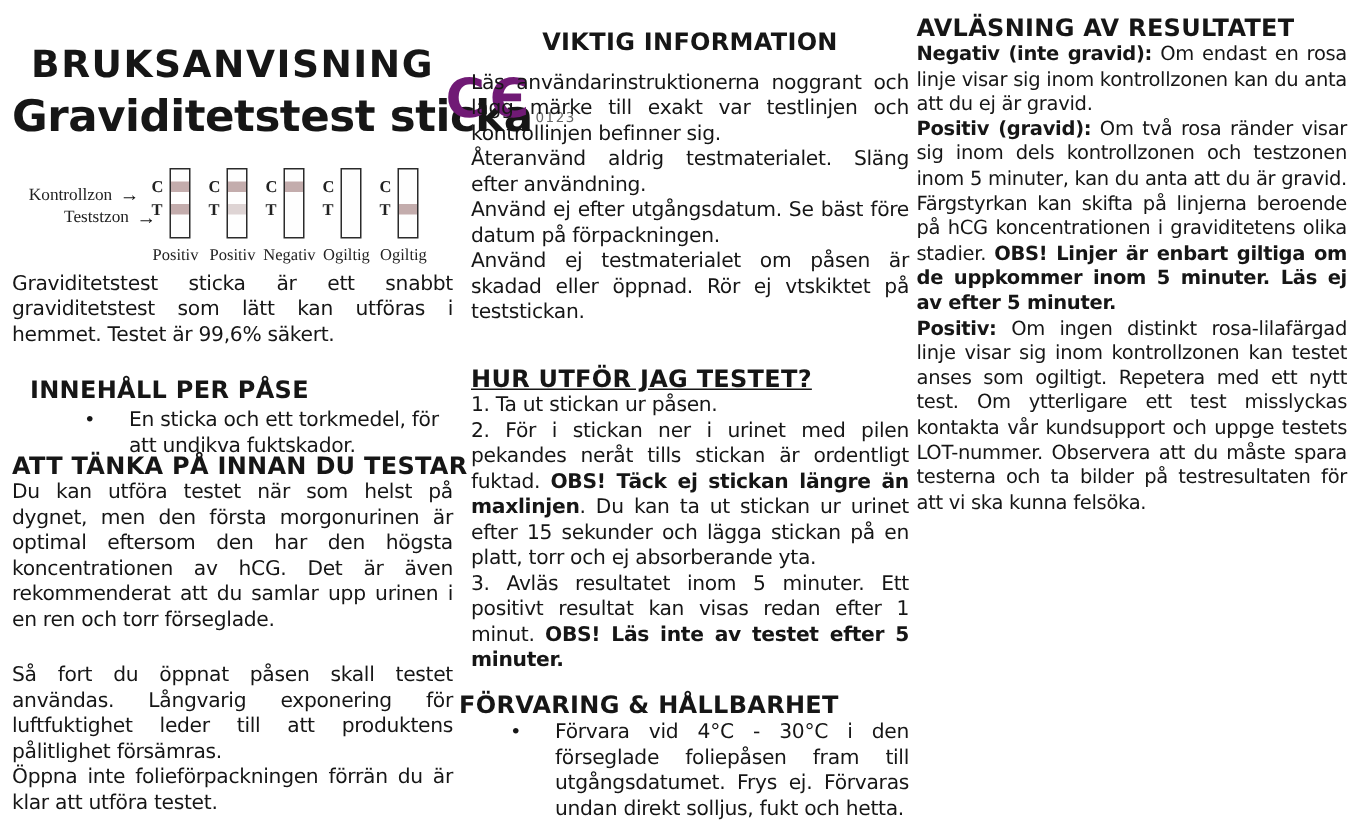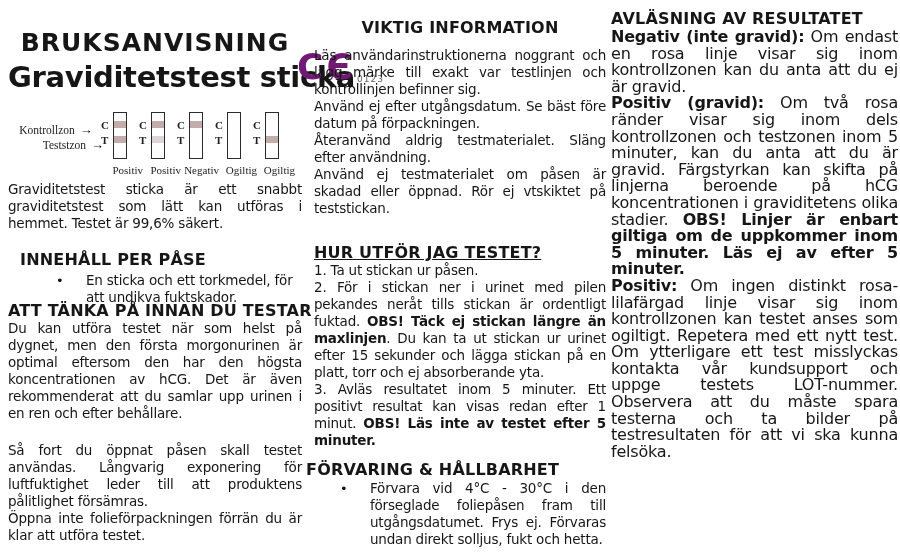--- a/index.html
+++ b/index.html
@@ -31,26 +31,26 @@
   .dg-label .arrow{font-weight:bold;font-size:13px;color:#111;}
   .dg-row-c{top:12px;justify-content:center;} .dg-row-t{top:27px;}
   .strips{position:absolute;left:90px;top:0;display:flex;}
   .strip-unit{position:relative;width:38px;height:66px;}
   .strip-letter{position:absolute;font-family:"Liberation Serif","DejaVu Serif",serif;font-size:11px;font-weight:bold;color:#222;}
   .strip-letter.c{left:3px;top:9px;}
   .strip-letter.t{left:3px;top:24px;}
   .strip-rect{position:absolute;left:15px;top:2px;width:12px;height:45px;border:1.5px solid #2b2b2b;background:#fefefe;}
   .band{position:absolute;left:0;right:0;height:7px;background:transparent;}
   .band-c{top:8px;} .band-t{top:23px;}
-  .strip-caption{position:absolute;left:-7px;bottom:0;width:52px;text-align:right;
+  .strip-caption{position:absolute;left:-7px;bottom:0;width:52px;text-align:center;
     font-family:"Liberation Serif","DejaVu Serif",serif;font-size:11px;color:#222;}
 
   
   .body-txt{font-size:13.5px;line-height:17px;text-align:justify;letter-spacing:-0.2px;}
-  .body-sm{font-size:16px;line-height:16.6px;text-align:justify;letter-spacing:-0.2px;}
+  .body-sm{font-size:13px;line-height:16.6px;text-align:justify;letter-spacing:-0.2px;}
   .body-txt p,.body-sm p{margin:0;}
   .sec-h{font-size:16px;font-weight:bold;letter-spacing:0.2px;white-space:nowrap;}
   .b{font-weight:bold;}
 
   .bullet-row{display:flex;}
   .bullet-glyph{flex:0 0 auto;font-size:13px;line-height:17px;}
 </style>
 </head>
 <body>
 
@@ -120,37 +120,37 @@
 
     <div class="abs body-txt" style="top:181px;">Graviditetstest sticka är ett snabbt graviditetstest som lätt kan utföras i hemmet.  Testet är 99,6% säkert.</div>
 
     <div class="abs sec-h" style="top:250px;left:12px;">INNEHÅLL PER PÅSE</div>
     <div class="abs bullet-row body-txt" style="top:272px;left:48px;width:246px;">
       <span class="bullet-glyph" style="width:30px;">•</span>
       <span style="width:216px;display:block;text-align:left;">En sticka och ett torkmedel, för att undikva fuktskador.</span>
     </div>
 
     <div class="abs sec-h" style="top:301px;">ATT TÄNKA PÅ INNAN DU TESTAR</div>
-    <div class="abs body-txt" style="top:320px;">Du kan utföra testet när som helst på dygnet, men den första morgonurinen är optimal eftersom den har den högsta koncentrationen av hCG. Det är även rekommenderat att du samlar upp urinen i en ren och efter behållare.</div>
+    <div class="abs body-txt" style="top:320px;">Du kan utföra testet när som helst på dygnet, men den första morgonurinen är optimal eftersom den har den högsta koncentrationen av hCG. Det är även rekommenderat att du samlar upp urinen i en ren och torr förseglade.</div>
 
     <div class="abs body-txt" style="top:442px;">Så fort du öppnat påsen skall testet användas. Långvarig exponering för luftfuktighet leder till att produktens pålitlighet försämras.</div>
     <div class="abs body-txt" style="top:510px;">Öppna inte folieförpackningen förrän du är klar att utföra testet.</div>
   </div>
 
   <div class="ce">
     <span class="ce-sym">CЄ</span>
     <span class="ce-num">0123</span>
   </div>
 
   <div class="col col-mid">
     <div class="abs sec-h" style="top:18px;text-align:center;">VIKTIG INFORMATION</div>
     <div class="abs body-txt" style="top:47px;">
       <p>Läs användarinstruktionerna noggrant och lägg märke till exakt var testlinjen och kontrollinjen befinner sig.</p>
+      <p>Återanvänd aldrig testmaterialet. Släng efter användning.</p>
       <p>Använd ej efter utgångsdatum. Se bäst före datum på förpackningen.</p>
-      <p>Återanvänd aldrig testmaterialet. Släng efter användning.</p>
       <p>Använd ej testmaterialet om påsen är skadad eller öppnad. Rör ej vtskiktet på teststickan.</p>
     </div>
 
     <div class="abs sec-h" style="top:243px;text-decoration:underline;">HUR UTFÖR JAG TESTET?</div>
     <div class="abs body-txt" style="top:262px;">
       <p><span>1. Ta ut stickan ur påsen.</span></p>
       <p><span>2. För i stickan ner i urinet med pilen pekandes neråt tills stickan är ordentligt fuktad. </span><span class="b">OBS! Täck ej stickan längre än maxlinjen</span><span>. Du kan ta ut stickan ur urinet efter 15 sekunder och lägga stickan på en platt, torr och ej absorberande yta.</span></p>
       <p><span>3. Avläs resultatet inom 5 minuter. Ett positivt resultat kan visas redan efter 1 minut. </span><span class="b">OBS! Läs inte av testet efter 5 minuter.</span></p>
     </div>
 

